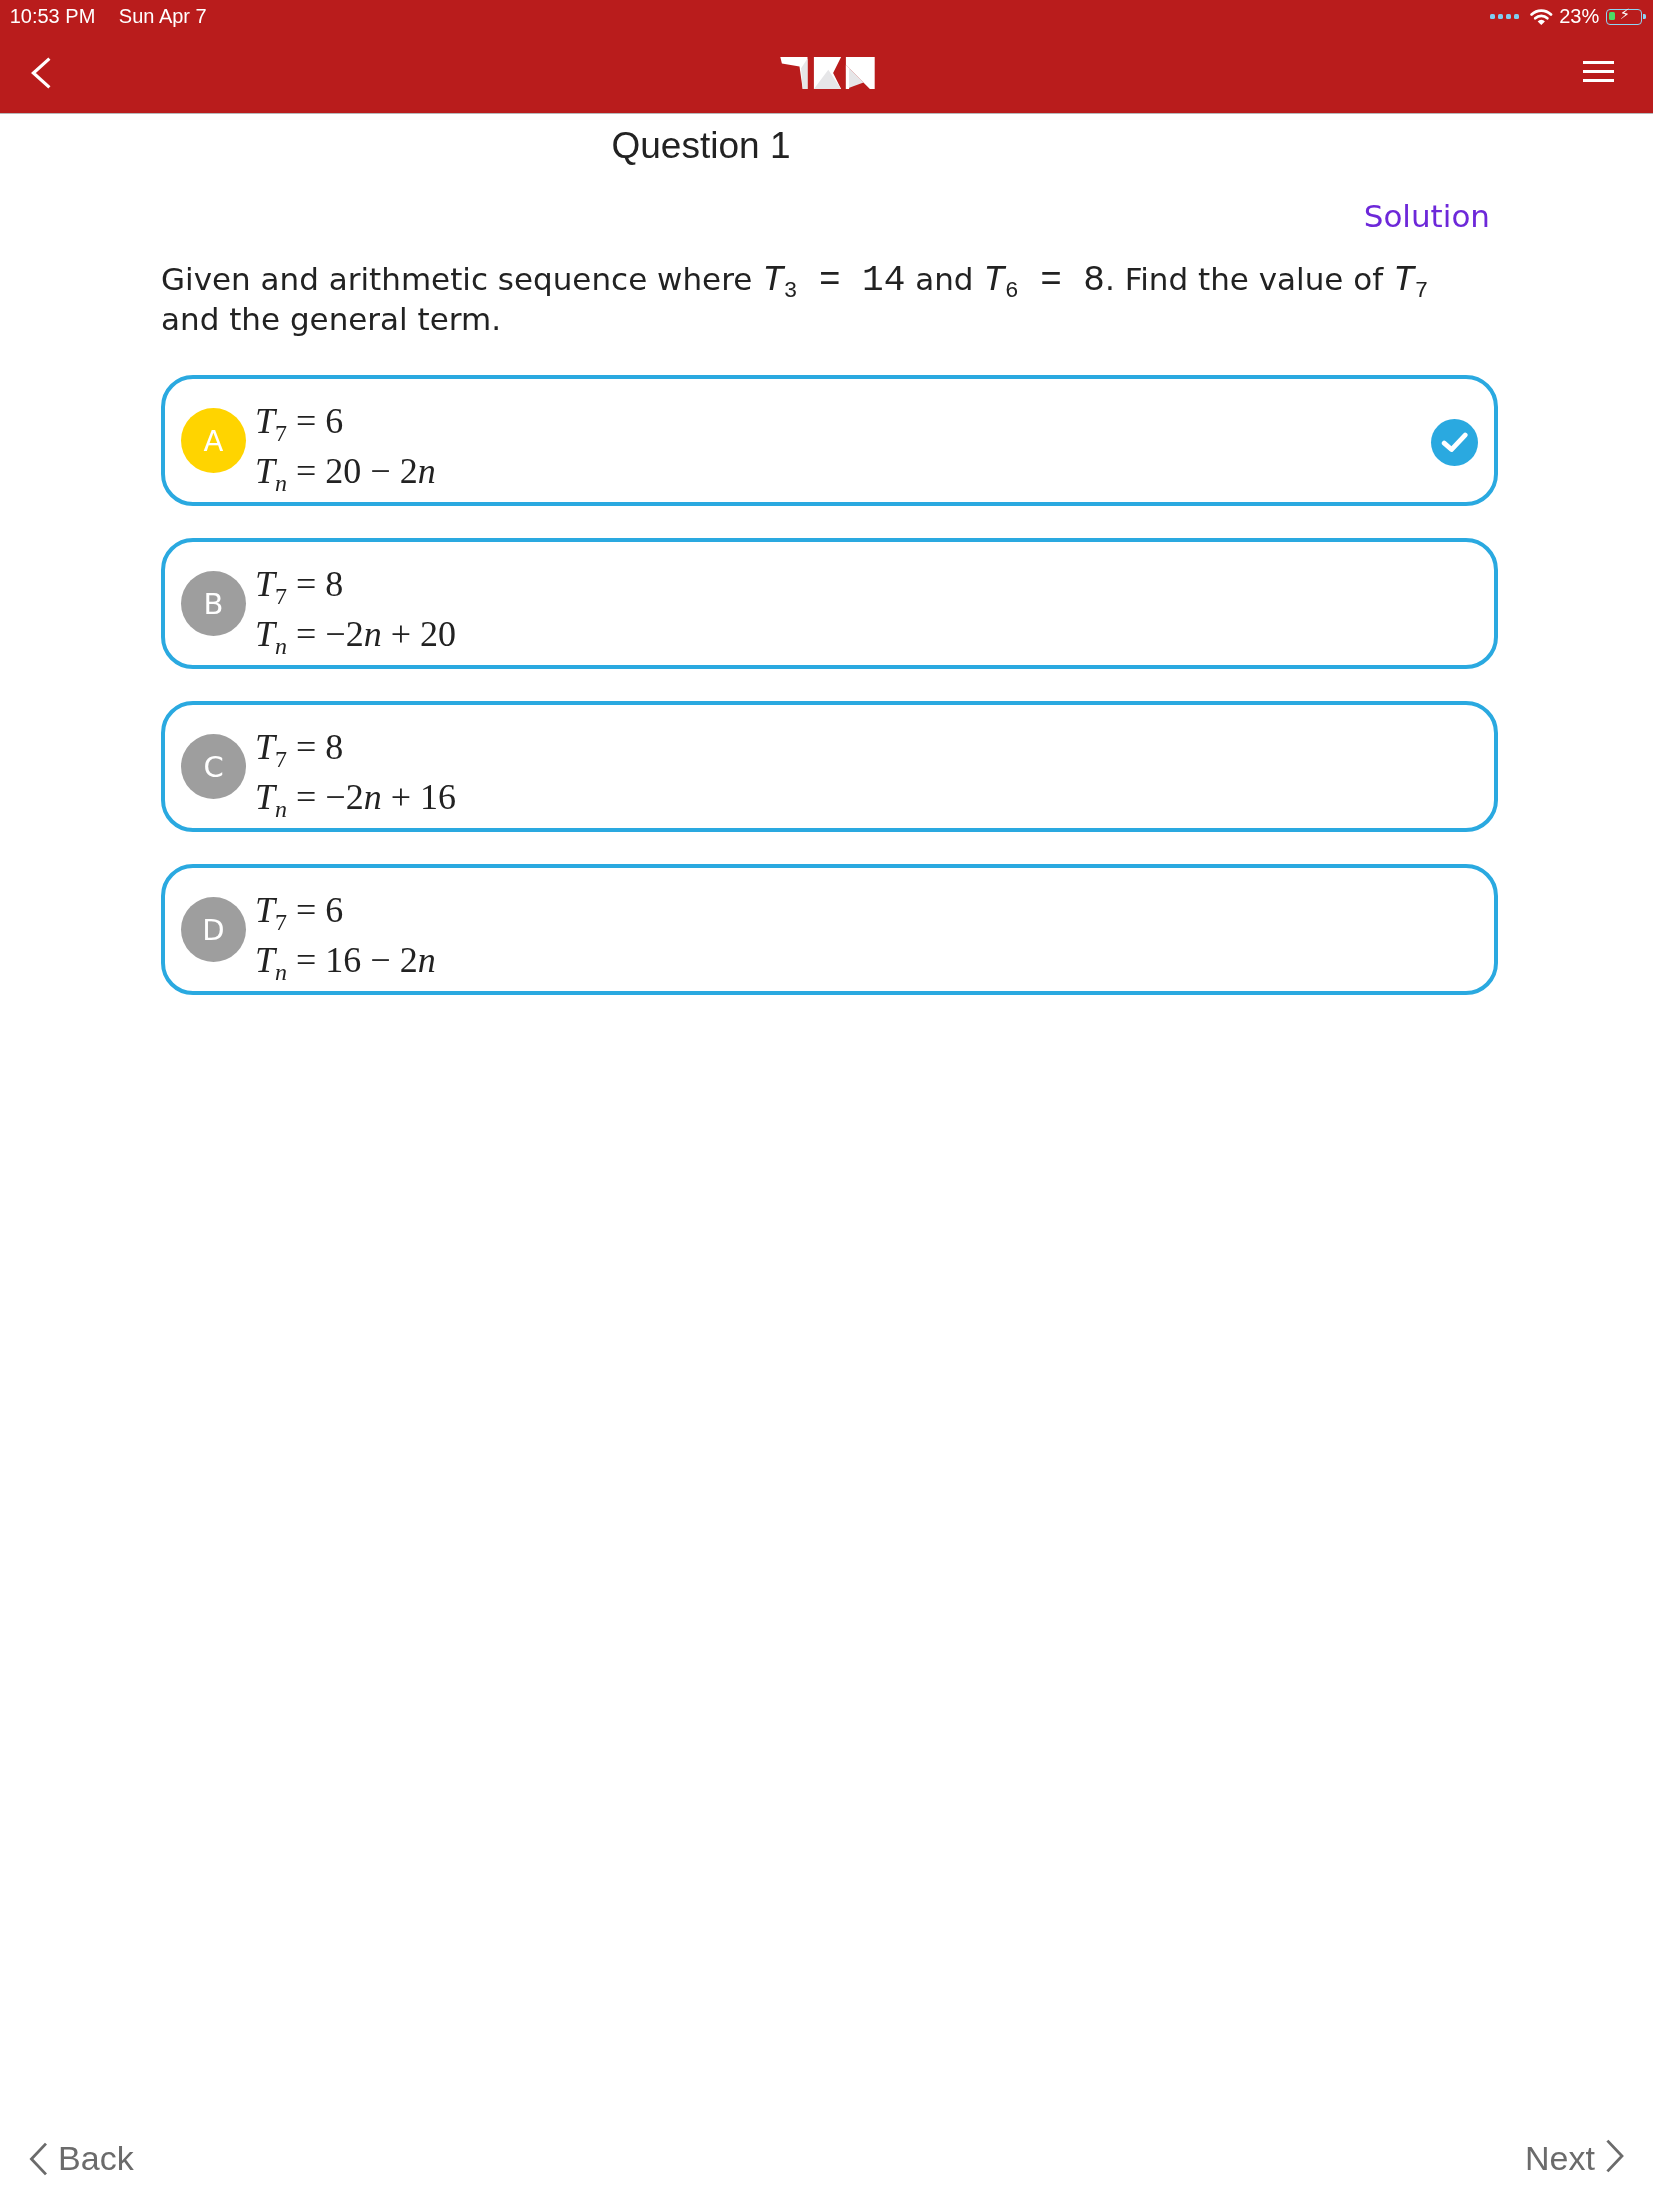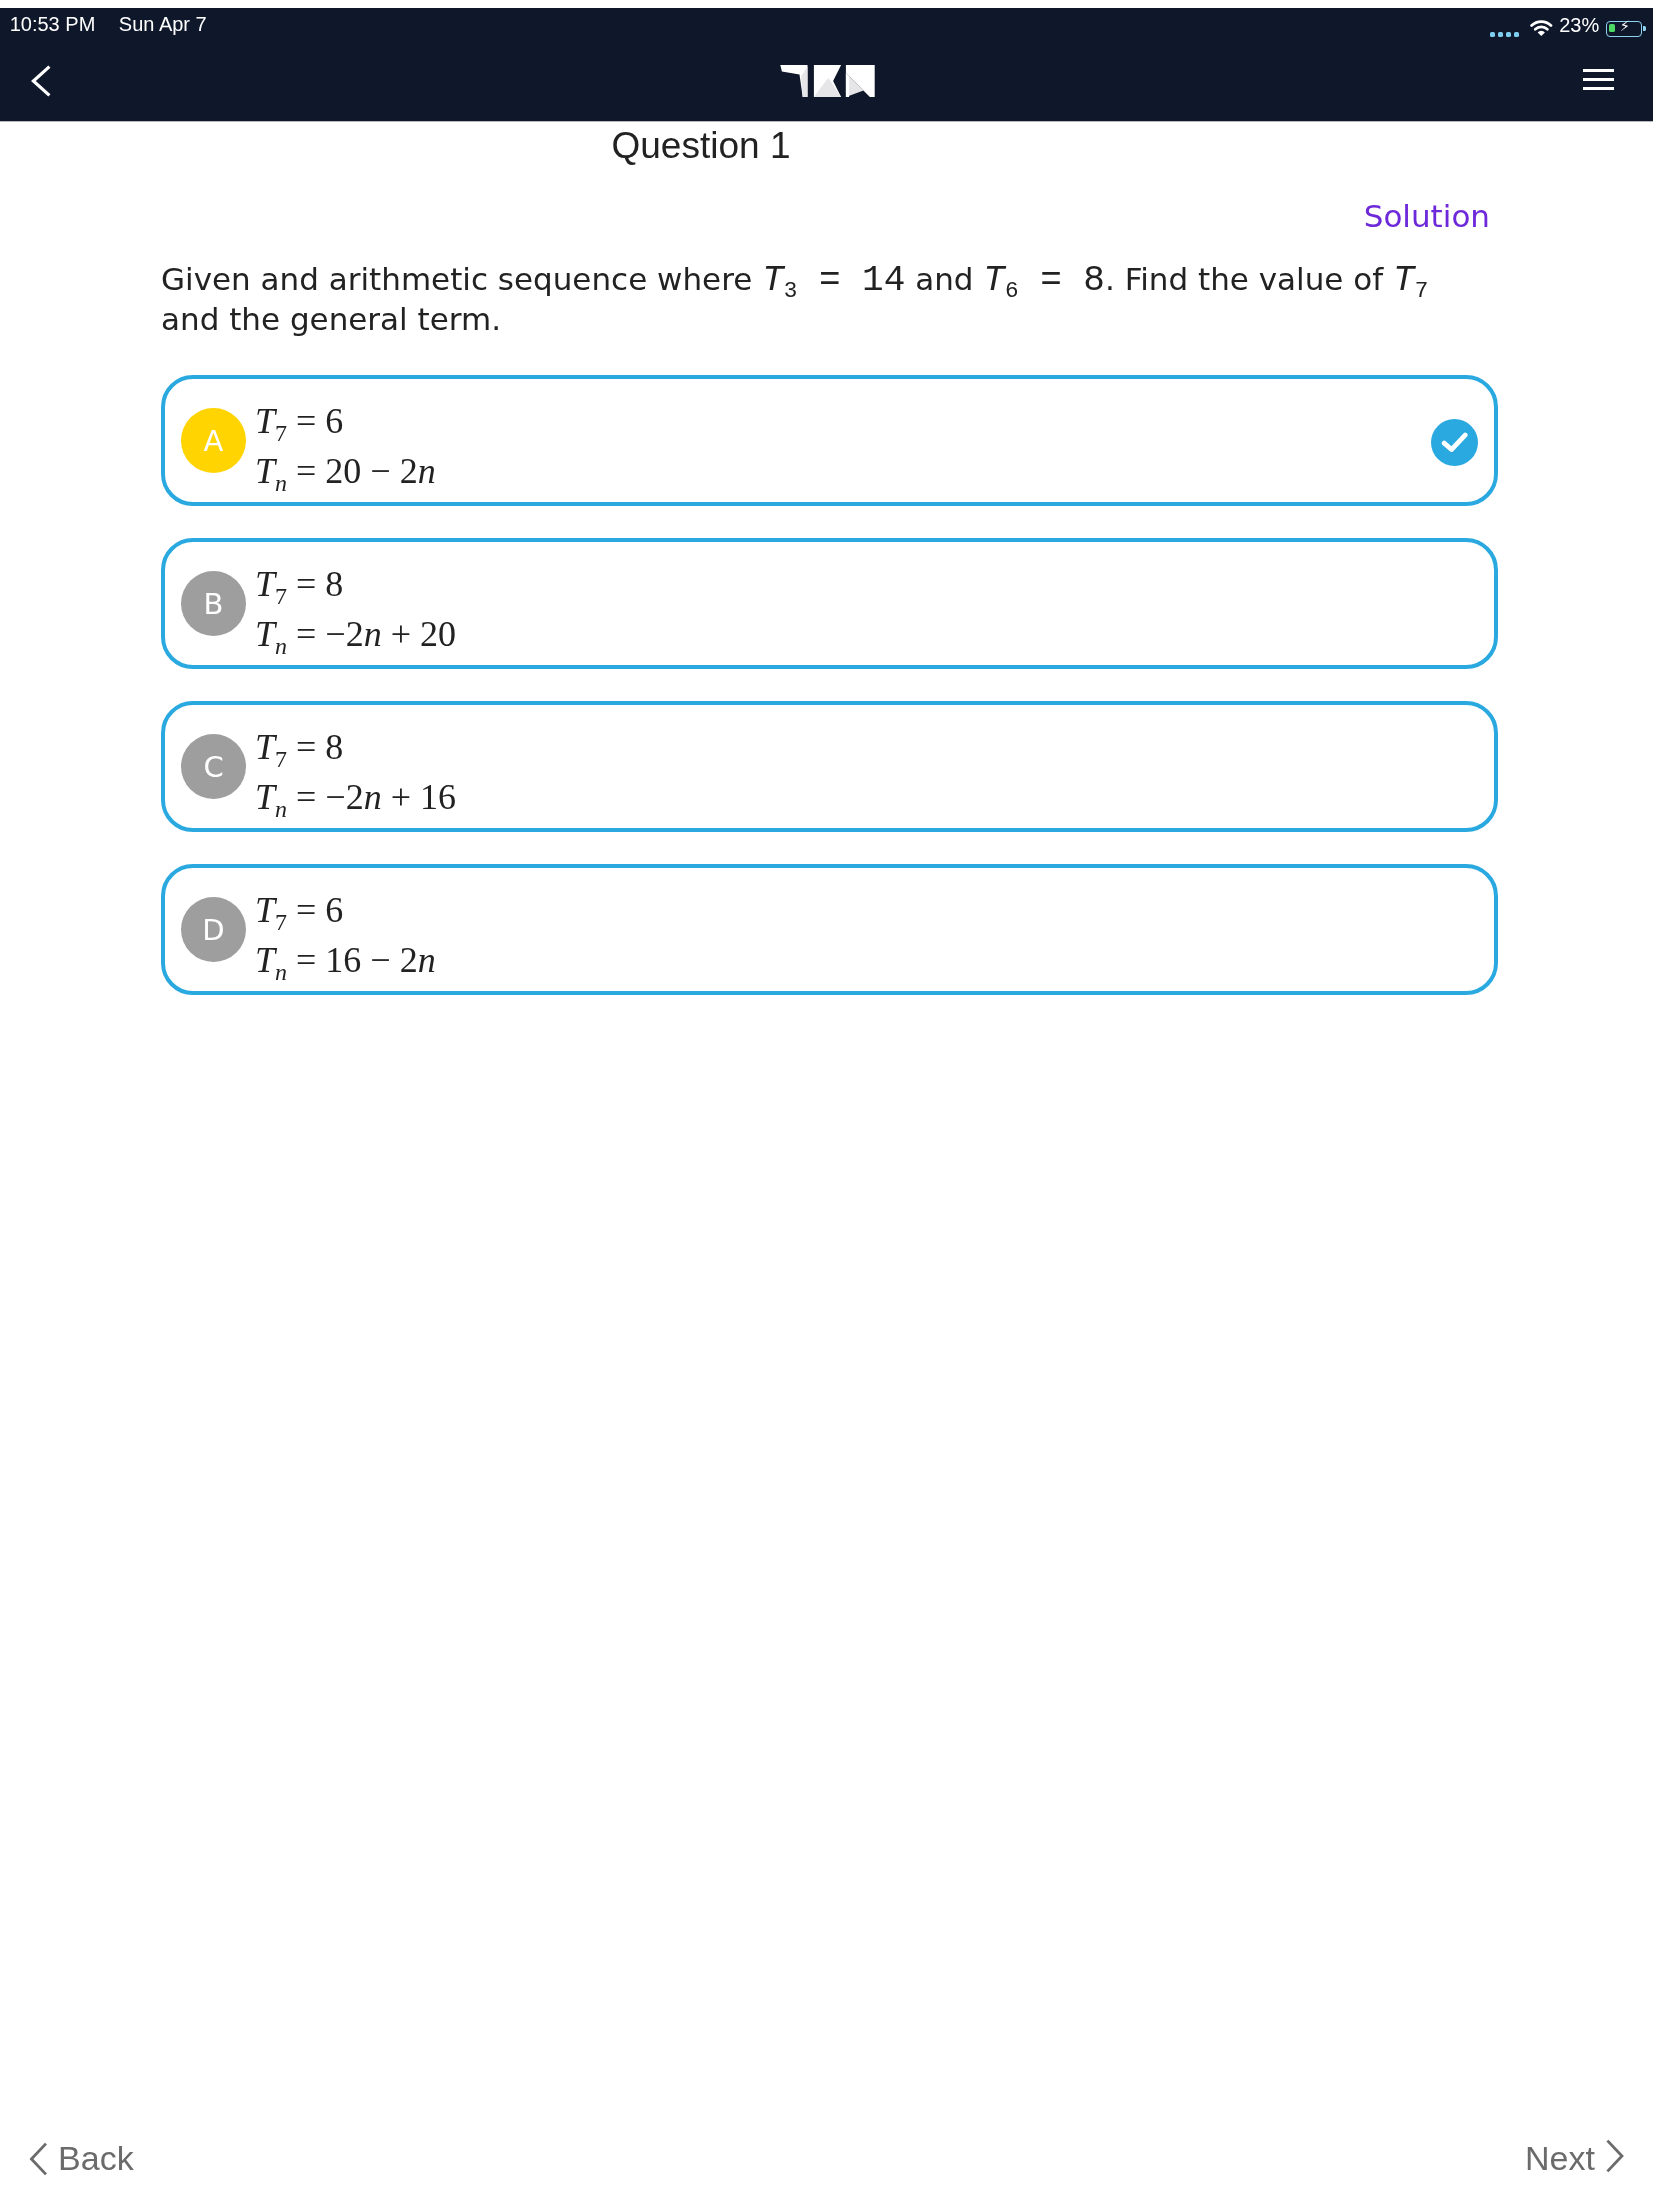--- a/index.html
+++ b/index.html
@@ -3,30 +3,30 @@
 <meta charset="utf-8">
 <style>
   html, body { margin: 0; padding: 0; }
   body {
     width: 1653px; height: 2205px; background: #ffffff;
     position: relative; overflow: hidden;
     font-family: "Liberation Sans", "DejaVu Sans", sans-serif;
     color: #222;
   }
   .topbar {
-    position: absolute; left: 0; top: 8px; width: 1653px; height: 113px;
-    background: #0f172a; border-bottom: 1.6px solid #b8b8b8;
+    position: absolute; left: 0; top: 0; width: 1653px; height: 113px;
+    background: #b91c1c; border-bottom: 1.6px solid #b8b8b8;
   }
   .status-time {
     position: absolute; left: 9.7px; top: 4.8px; font-size: 20px; color: #fff;
   }
   .status-time span { margin-right: 18px; }
   .status-right {
     position: absolute; right: 11.3px; top: 4.8px; height: 24px;
-    display: flex; align-items: flex-end; gap: 6.5px; color: #fff; font-size: 20px;
+    display: flex; align-items: center; gap: 6.5px; color: #fff; font-size: 20px;
   }
   .signal-dots { display: flex; gap: 3.2px; margin-right: 4.8px; }
   .signal-dots i { width: 4.8px; height: 4.8px; border-radius: 1.6px; background: #7fcdf0; display: block; }
   .battery {
     width: 36px; height: 16px; border: 1.6px solid #8fd3f2; border-radius: 4px;
     position: relative; box-sizing: border-box;
   }
   .battery::after {
     content: ""; position: absolute; right: -4.8px; top: 4px; width: 2.4px; height: 5.7px;
     background: #8fd3f2; border-radius: 0 1.6px 1.6px 0;

